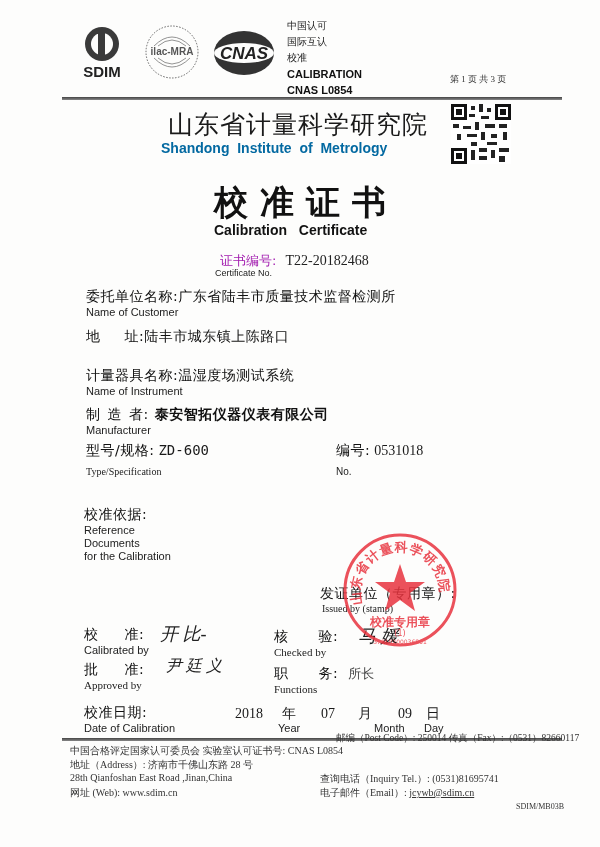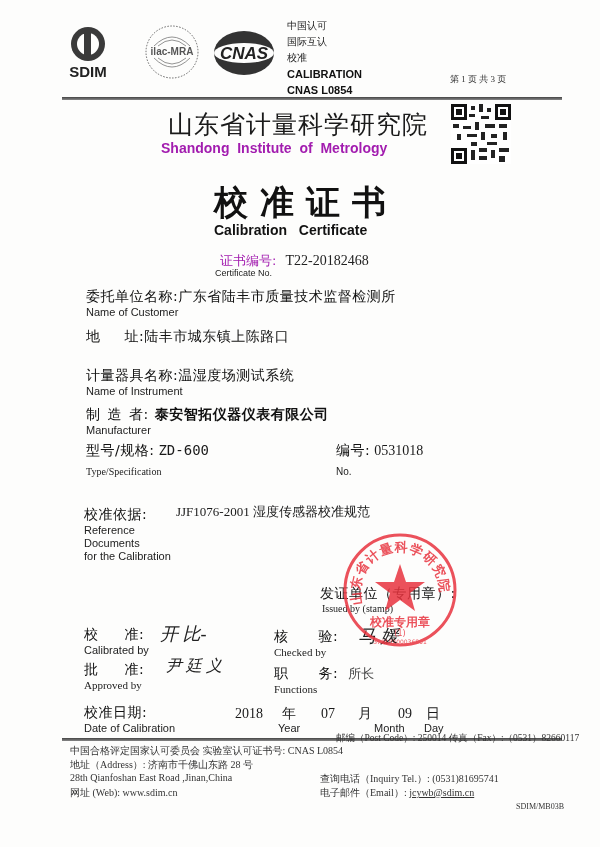--- a/index.html
+++ b/index.html
@@ -11,21 +11,21 @@
   .rule { position:absolute; left:62px; width:500px; height:3px; background:linear-gradient(#444,#888); }
   .lbl-en { font-family:"Liberation Sans", sans-serif; font-size:11px; color:#222; }
   .lbl-en-serif { font-family:"Liberation Serif", serif; font-size:11px; color:#222; }
   .field-cn { font-size:14px; color:#111; letter-spacing:0.5px; }
   .val-serif { font-family:"Liberation Serif", serif; font-size:14px; }
   .foot { font-size:10px; color:#333; font-family:"Liberation Serif", serif; }
 </style>
 </head>
 <body>
 
-<div class="abs" style="left:62px;top:24px;width:52px;height:56px;">
+<div class="abs" style="left:76px;top:24px;width:52px;height:56px;">
   <svg width="52" height="56" viewBox="0 0 52 56">
     <circle cx="26" cy="20" r="17" fill="#3a3a3a"></circle>
     <circle cx="26" cy="20" r="11" fill="#fdfdfc"></circle>
     <rect x="22" y="4" width="7" height="30" fill="#3a3a3a"></rect>
     <rect x="17" y="6" width="6" height="4" fill="#3a3a3a"></rect>
     <text x="26" y="53" text-anchor="middle" font-family="Liberation Sans, sans-serif" font-weight="bold" font-size="15" fill="#222">SDIM</text>
   </svg>
 </div>
 <div class="abs" style="left:144px;top:24px;width:56px;height:56px;">
   <svg width="56" height="56" viewBox="0 0 56 56">
@@ -51,21 +51,21 @@
   <div class="cn" style="font-size:10px;color:#222;">校准</div>
   <div class="sans" style="font-size:11px;font-weight:bold;color:#111;">CALIBRATION</div>
   <div class="sans" style="font-size:11px;font-weight:bold;color:#111;">CNAS L0854</div>
 </div>
 
 <div class="abs serif" style="left:450px;top:73px;font-size:9px;color:#333;">第 1 页 共 3 页</div>
 
 <div class="rule" style="top:97px;"></div>
 
 <div class="abs cn" style="left:168px;top:108px;font-size:25px;color:#1a1a1a;letter-spacing:1px;">山东省计量科学研究院</div>
-<div class="abs sans" style="left:161px;top:140px;font-size:14px;font-weight:bold;white-space:pre;color:#a21caf;">Shandong  Institute  of  Metrology</div>
+<div class="abs sans" style="left:161px;top:140px;font-size:14px;font-weight:bold;white-space:pre;color:#0369a1;">Shandong  Institute  of  Metrology</div>
 
 <div class="abs" style="left:451px;top:104px;width:60px;height:60px;background:#fff;">
   <svg width="60" height="60" viewBox="0 0 60 60">
     <rect x="0" y="0" width="16" height="16" fill="#111"></rect>
       <rect x="3" y="3" width="10" height="10" fill="#fff"></rect>
       <rect x="5" y="5" width="6" height="6" fill="#111"></rect>
     <rect x="44" y="0" width="16" height="16" fill="#111"></rect>
       <rect x="47" y="3" width="10" height="10" fill="#fff"></rect>
       <rect x="49" y="5" width="6" height="6" fill="#111"></rect>
     <rect x="0" y="44" width="16" height="16" fill="#111"></rect>
@@ -137,21 +137,20 @@
   <div class="lbl-en" style="margin-top:6px;font-size:10px;">No.</div>
 </div>
 
 <div class="abs" style="left:84px;top:508px;line-height:13px;">
   <div class="field-cn" style="margin-bottom:3px;">校准依据:</div>
   <div class="lbl-en">Reference</div>
   <div class="lbl-en">Documents</div>
   <div class="lbl-en">for the Calibration</div>
 </div>
 <div class="abs" style="left:176px;top:502px;line-height:20px;">
-  <div class="serif" style="font-size:13px;">JJF1076-2001 湿度传感器校准规范</div>
 </div>
 
 <div class="abs" style="left:320px;top:585px;">
   <div class="field-cn">发证单位（专用章）:</div>
   <div class="lbl-en-serif" style="font-size:10px;margin-left:2px;">Issued by (stamp)</div>
 </div>
 
 <div class="abs" style="left:84px;top:624px;">
   <span class="field-cn">校</span><span class="field-cn" style="margin-left:26px;">准:</span>
   <div class="lbl-en">Calibrated by</div>

